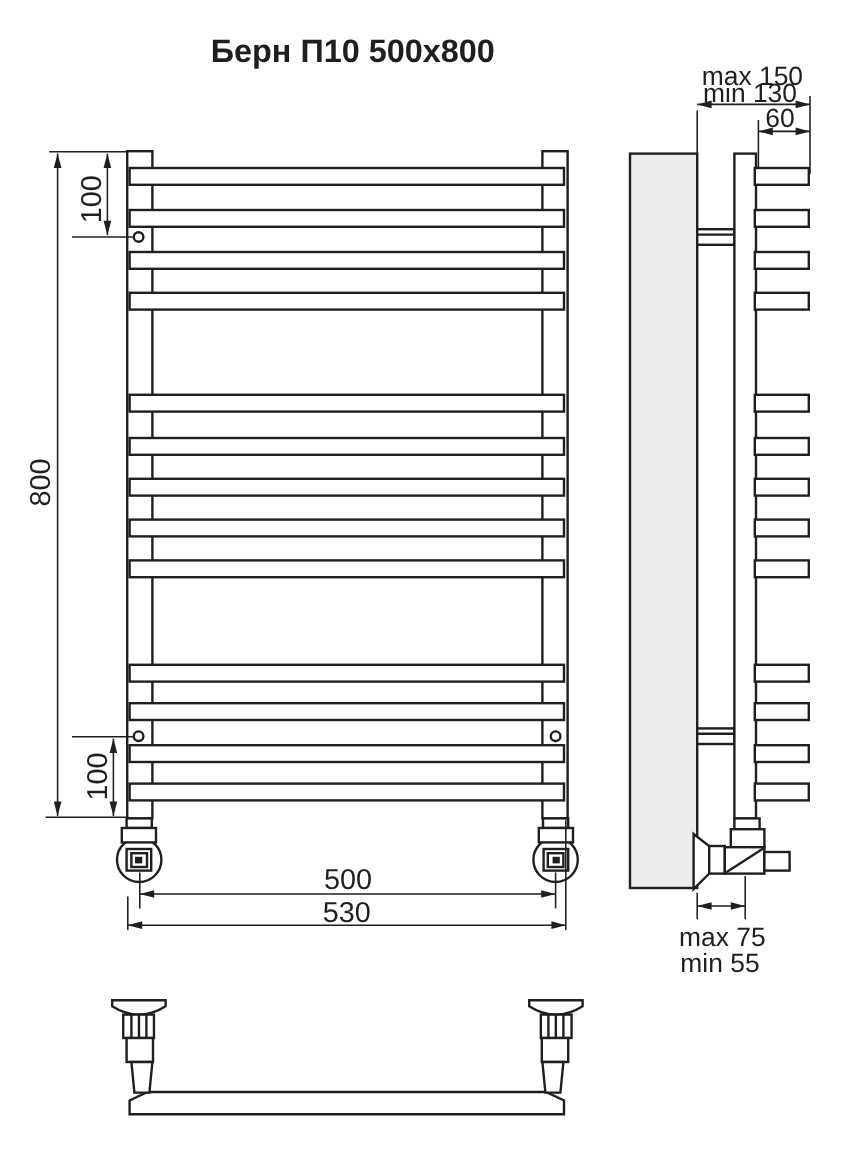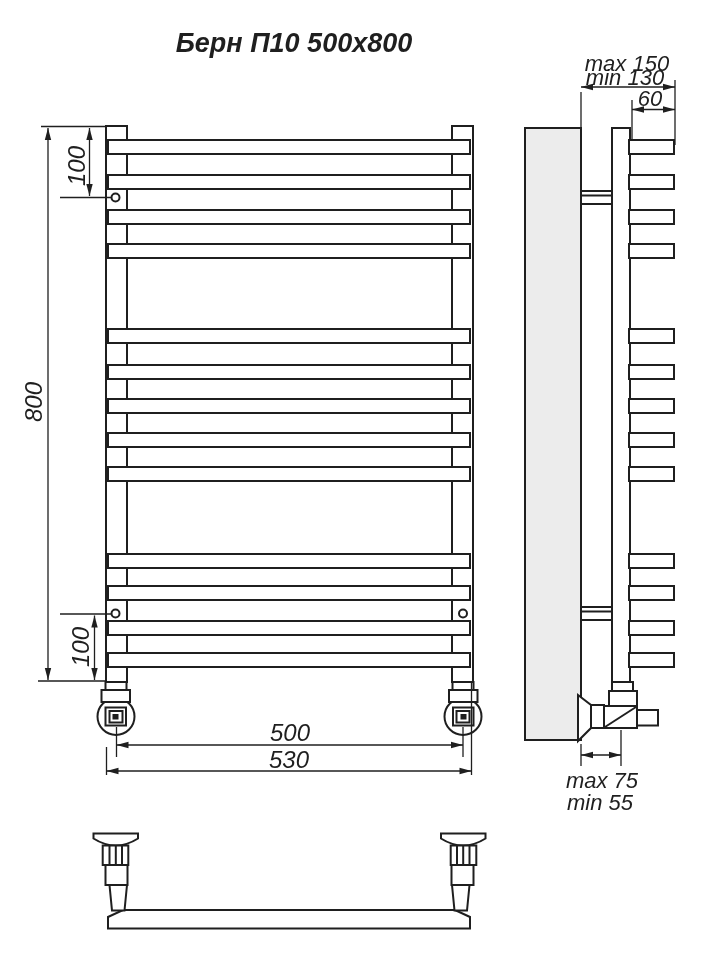--- a/index.html
+++ b/index.html
@@ -1,16 +1,16 @@
 <!DOCTYPE html>
 <html><head>
 <meta charset="utf-8">
 <style>
   html,body{margin:0;padding:0;background:#fff;}
-  .page{width:707px;height:970px;position:relative;background:#fff;overflow:hidden;font-style:italic;}
+  .page{width:707px;height:970px;position:relative;background:#fff;overflow:hidden;}
   svg{display:block;}
   .o2  {fill:#ffffff;stroke:#1f1f1f;stroke-width:2;}
   .o2n {fill:none;stroke:#1f1f1f;stroke-width:2;}
   .blk {fill:#1f1f1f;stroke:none;}
   .wall{stroke:#1f1f1f;stroke-width:2;}
   .d   {stroke:#1f1f1f;stroke-width:1.3;fill:none;}
   .dm  {marker-start:url(#arr);marker-end:url(#arr);}
   text {font-family:"Liberation Sans","DejaVu Sans",sans-serif;fill:#1f1f1f;text-anchor:middle;}
   .t24 {font-size:24px;}
   .t22 {font-size:22px;}

